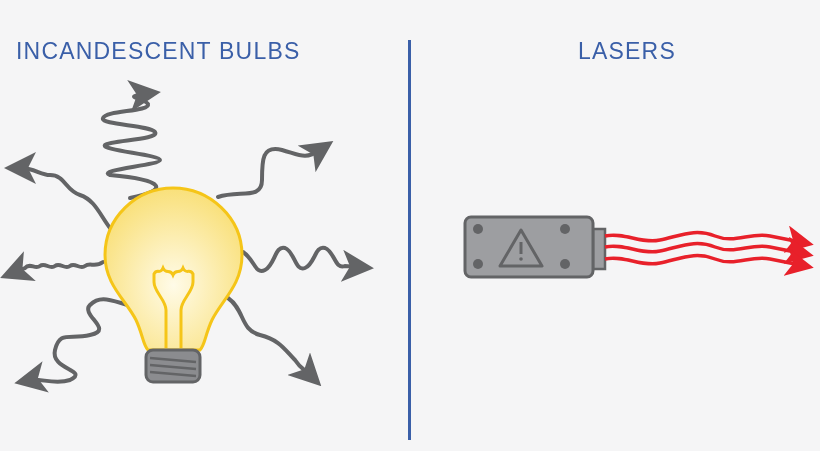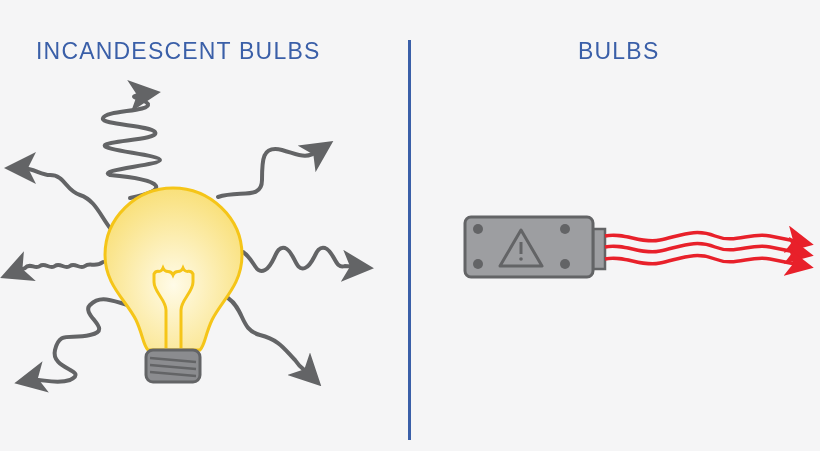--- a/index.html
+++ b/index.html
@@ -1,27 +1,27 @@
 <!DOCTYPE html>
 <html><head>
 <meta charset="utf-8">
 <style>
   html,body{margin:0;padding:0;}
   body{width:820px;height:451px;background:#f5f5f6;position:relative;overflow:hidden;font-family:"Liberation Sans",sans-serif;}
   .title{position:absolute;top:38px;color:#3a5fa8;font-size:23px;letter-spacing:1.2px;font-weight:normal;}
-  #t-left{left:36px;}
+  #t-left{left:16px;}
   #t-right{left:578px;}
   .divider{position:absolute;left:408px;top:40px;width:3px;height:400px;background:#3a5fa8;}
   svg{position:absolute;left:0;top:0;}
 </style>
 </head>
 <body>
 
 <div class="title" id="t-left">INCANDESCENT BULBS</div>
-<div class="title" id="t-right">BULBS</div>
+<div class="title" id="t-right">LASERS</div>
 <div class="divider"></div>
 
 <svg width="820" height="451" viewBox="0 0 820 451">
   <defs>
     <radialGradient id="bulbGrad" cx="50%" cy="60%" r="60%">
       <stop offset="0%" stop-color="#fffbe8"></stop>
       <stop offset="100%" stop-color="#f9e07a"></stop>
     </radialGradient>
     <marker id="arrG" markerWidth="8" markerHeight="8" refX="4" refY="4" orient="auto">
       <path d="M0,0 L8,4 L0,8 L2,4 Z" fill="#636466"></path>

